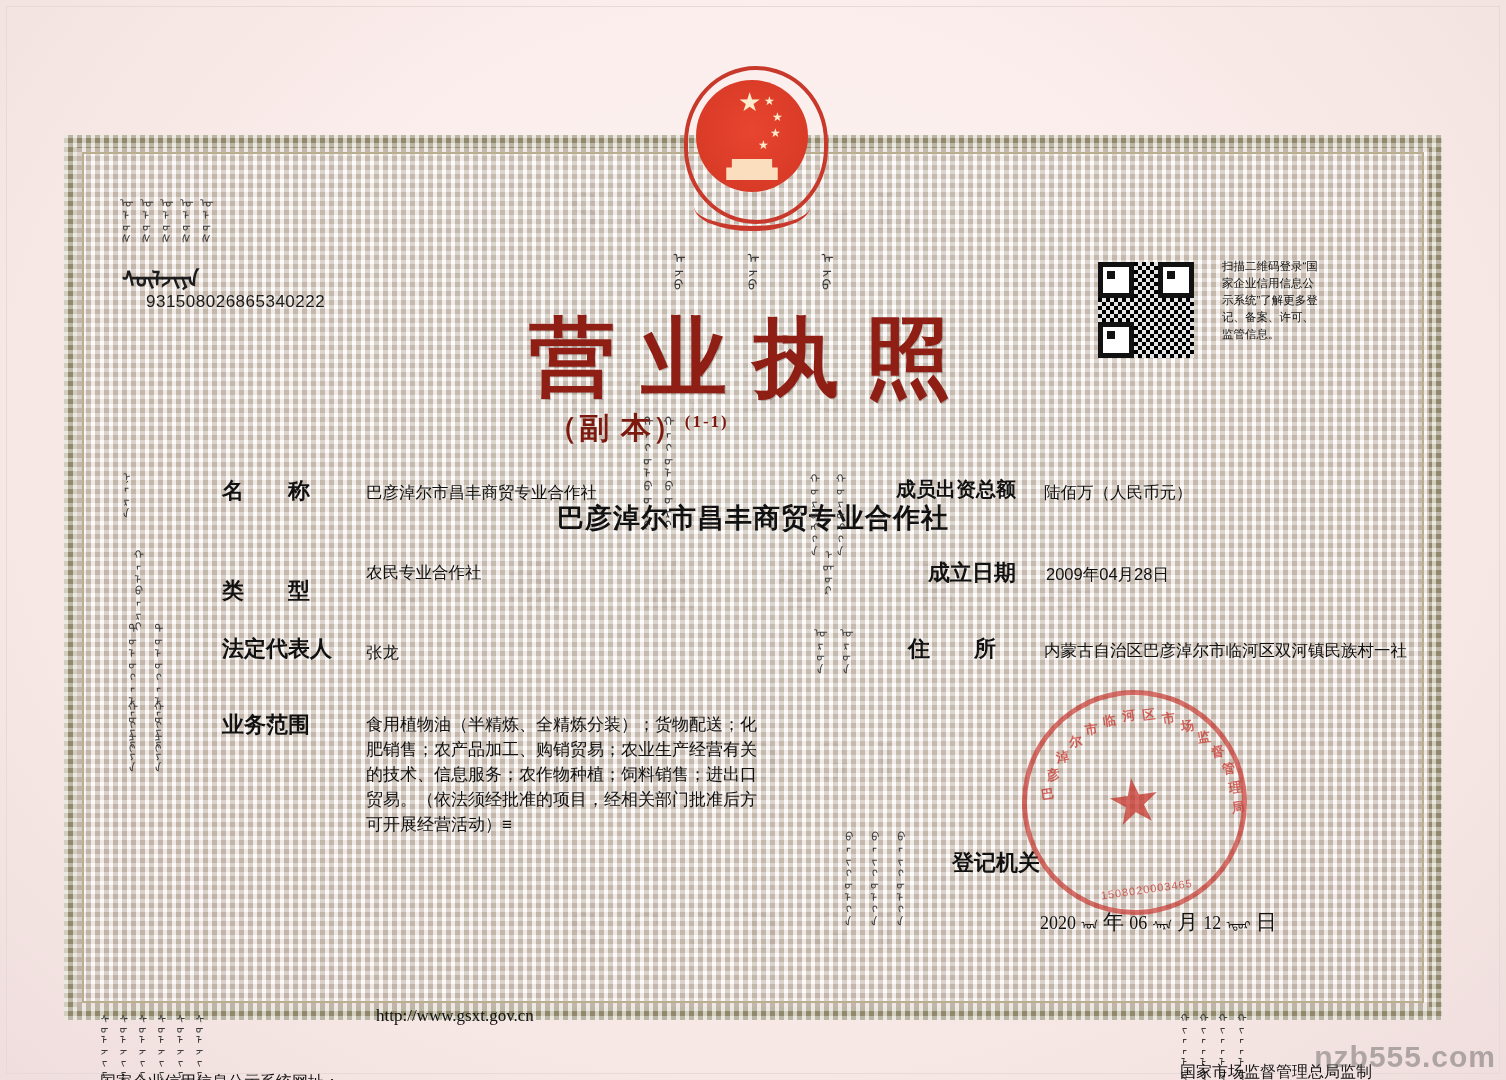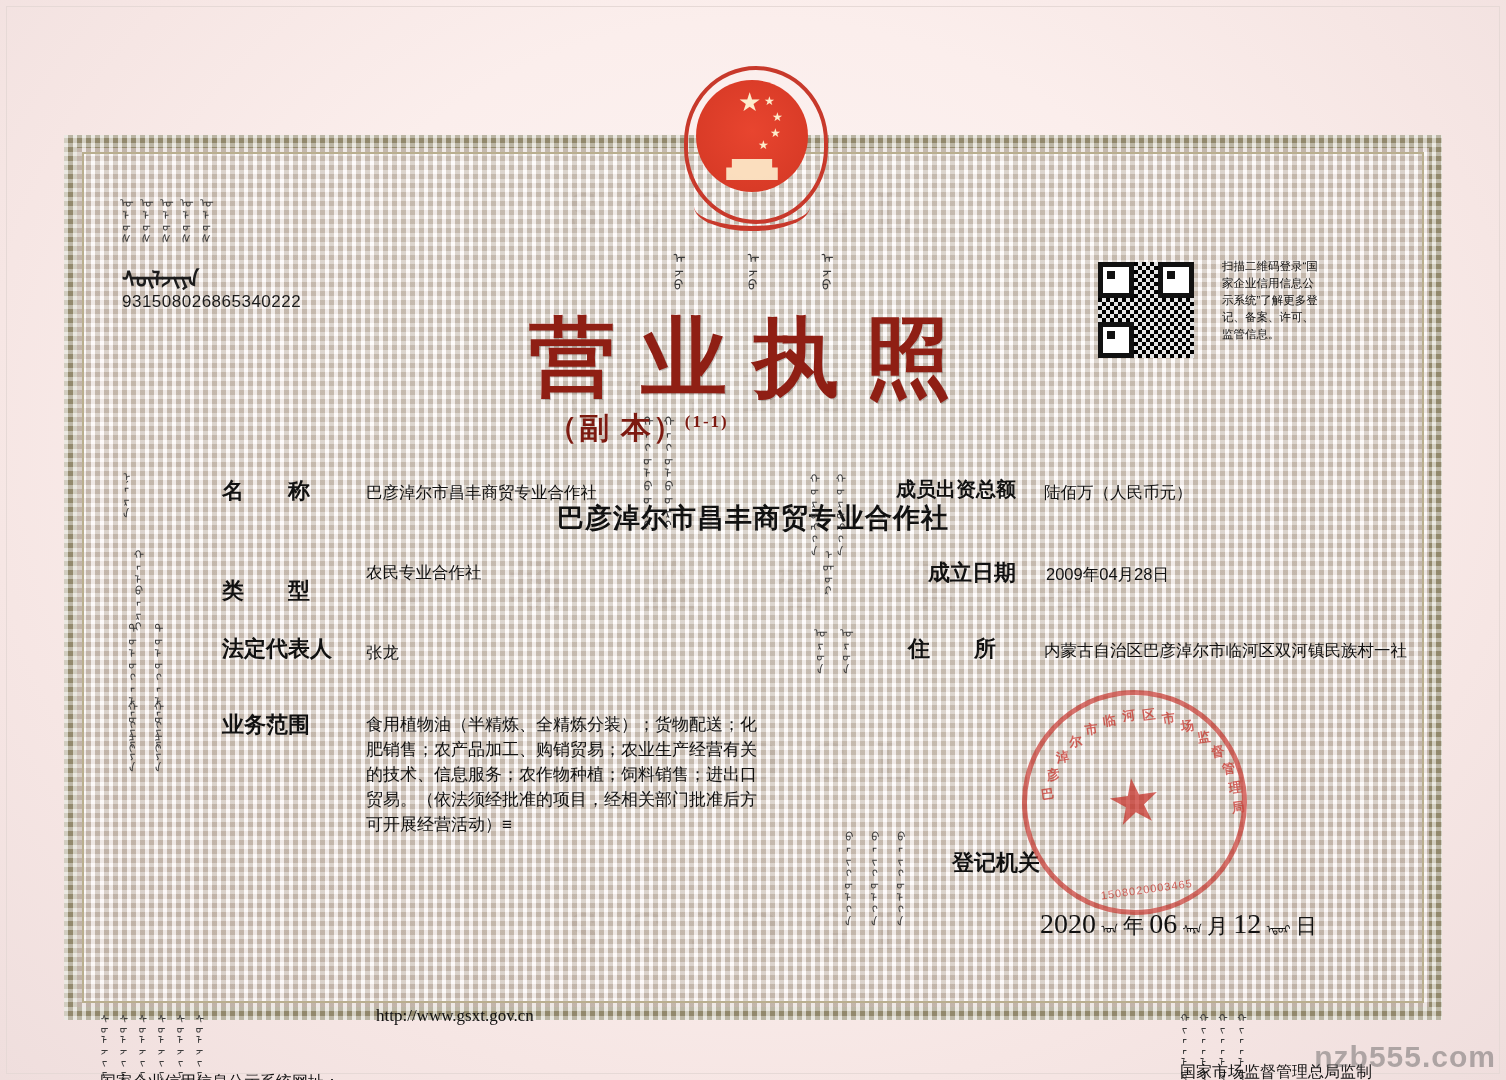--- a/index.html
+++ b/index.html
@@ -100,20 +100,21 @@
   
   #credit-label{
     position:absolute;left:122px;top:255px;
     font-size:22px;letter-spacing:7px;color:#1c1c1c;font-weight:bold;
     font-family:"Liberation Serif", serif;
   }
   #credit-code{
     position:absolute;left:122px;top:292px;
     font-size:17px;color:#1b1b1b;letter-spacing:.5px;
     font-family:"Liberation Sans", sans-serif;
+    padding-left:24px;
   }
   #mn-credit{position:absolute;left:118px;top:196px;height:48px;}
   #title{
     position:absolute;left:0;top:300px;width:1506px;text-align:center;
     font-size:86px;font-weight:bold;letter-spacing:26px;
     color:#8f1f14;
     text-shadow:1px 1px 0 rgba(0,0,0,.18);
     font-family:"Liberation Serif", serif;
   }
   #mn-title{
@@ -179,21 +180,21 @@
   #seal .num{
     position:absolute;left:50%;bottom:14px;transform:translateX(-50%);
     font-size:11px;color:rgba(196,40,32,.85);
     font-family:"Liberation Sans",sans-serif;letter-spacing:1px;
   }
   
   #dateline{
     position:absolute;left:1040px;top:908px;width:340px;
     font-size:21px;color:#111;font-family:"Liberation Serif",serif;
   }
-  #dateline .num{font-size:28px;}
+  #dateline .num{font-size:18px;}
   #dateline .mnc{font-size:11px;}
   
   #foot-note{
     position:absolute;left:746px;top:992px;width:420px;text-align:center;
     font-size:13px;line-height:21px;color:#111;
   }
   #foot-url{
     position:absolute;left:376px;top:1006px;font-size:17px;color:#111;
     font-family:"Liberation Serif",serif;
   }

